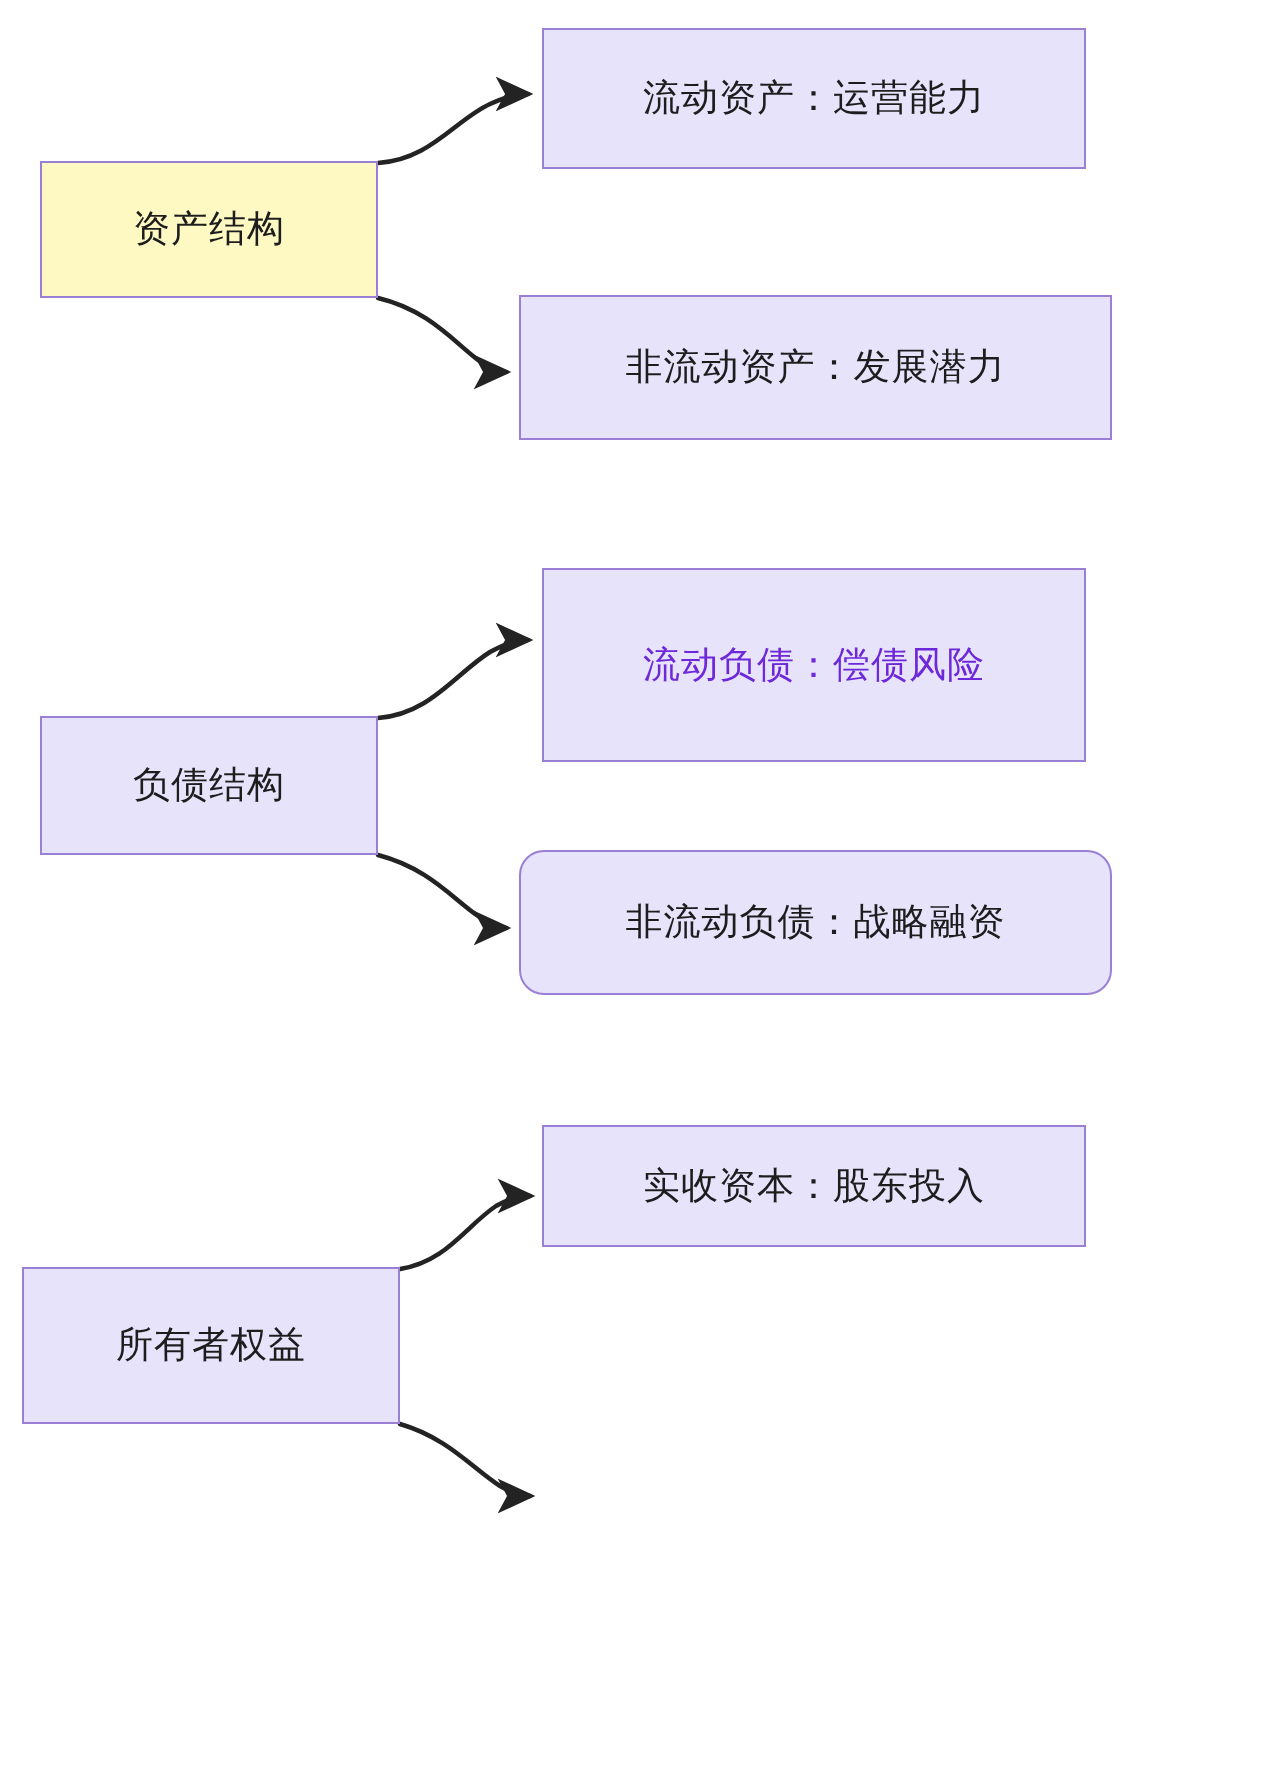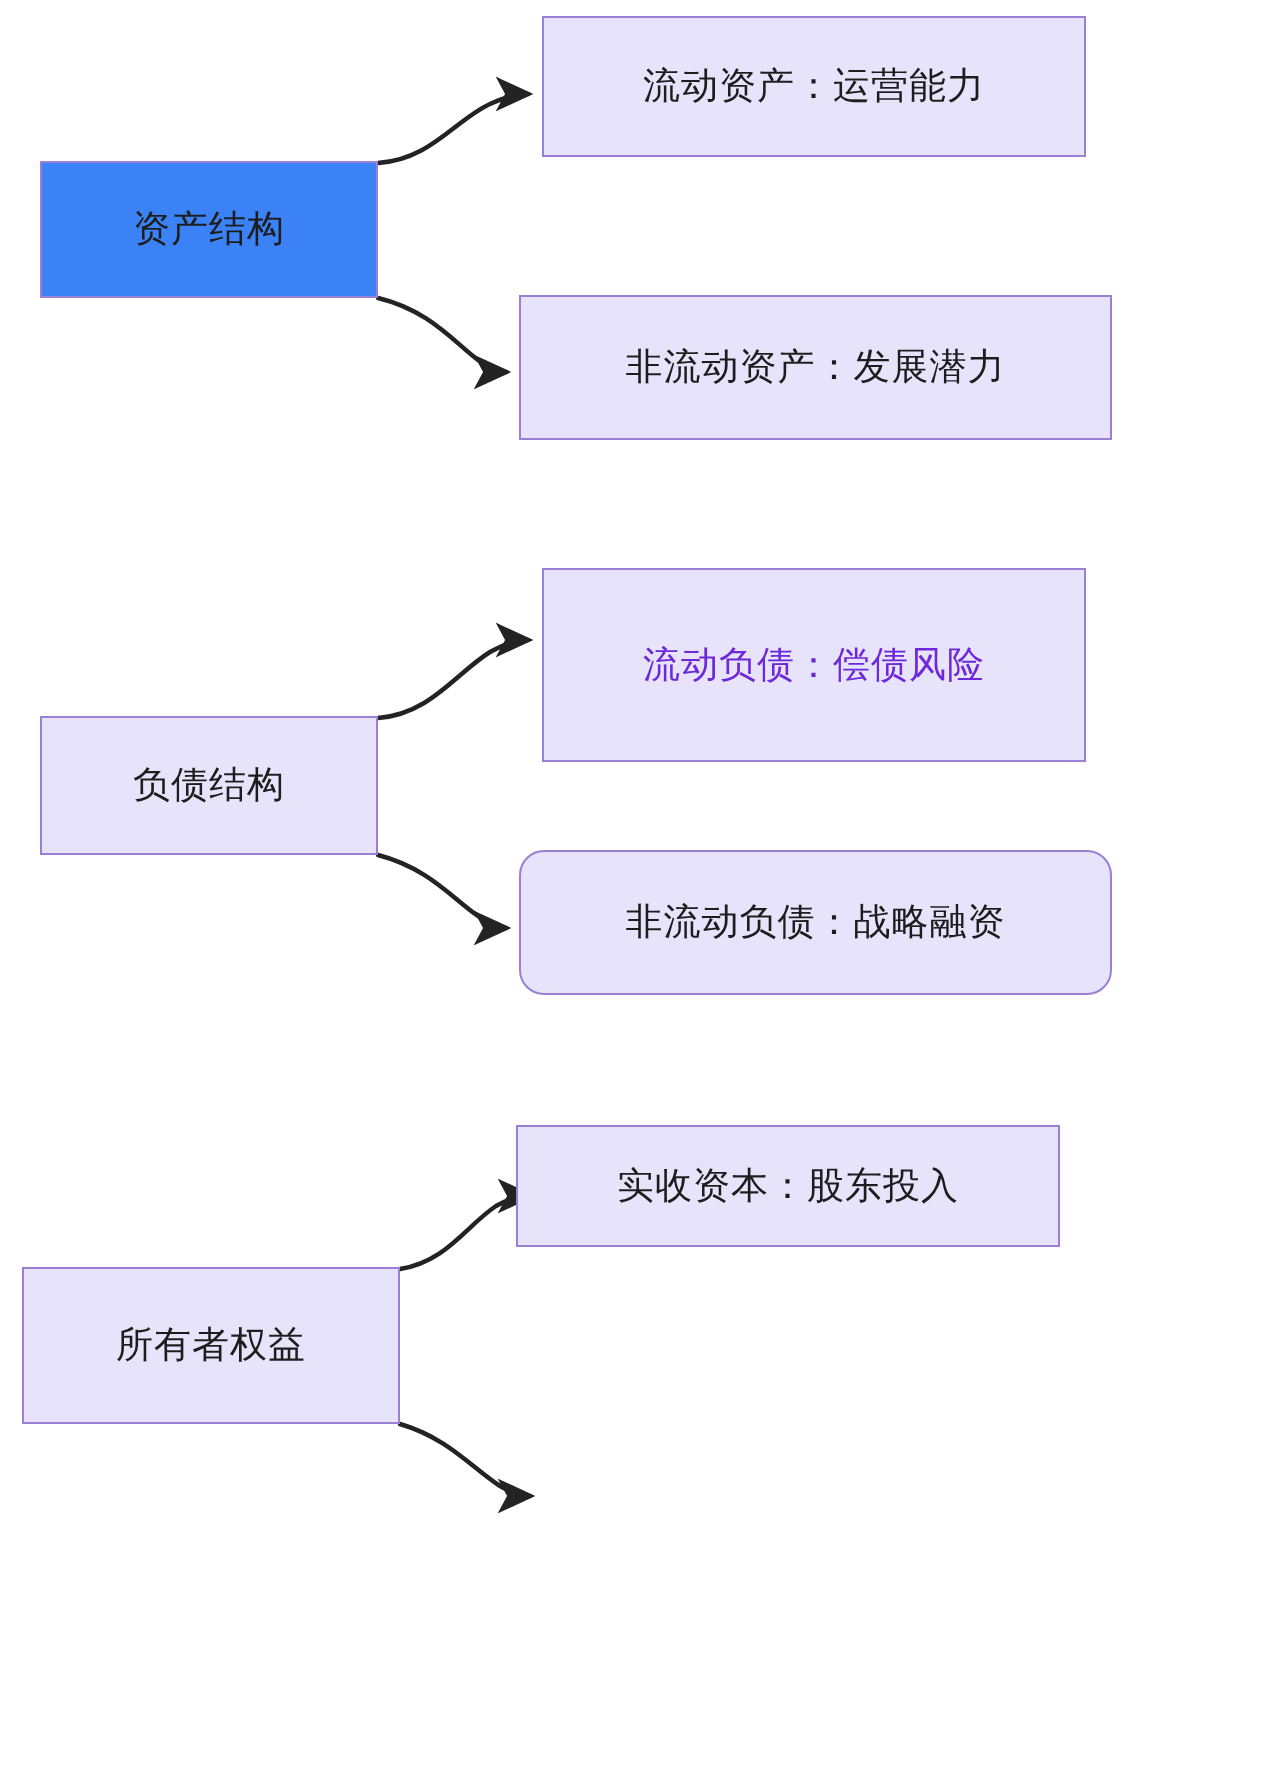--- a/index.html
+++ b/index.html
@@ -61,38 +61,38 @@
     <path d="M 378 163 C 430 160 455 120 490 104 C 512 94 520 94 528 94" fill="none" stroke="#232323" stroke-width="4.5" stroke-linecap="round" marker-end="url(#arrowhead)"></path>
     <path d="M 378 298 C 428 310 452 340 478 360 C 492 370 498 372 506 372" fill="none" stroke="#232323" stroke-width="4.5" stroke-linecap="round" marker-end="url(#arrowhead)"></path>
 
     <path d="M 378 718 C 430 714 455 674 490 652 C 512 640 520 640 528 640" fill="none" stroke="#232323" stroke-width="4.5" stroke-linecap="round" marker-end="url(#arrowhead)"></path>
     <path d="M 378 855 C 428 868 452 898 478 916 C 492 926 498 928 506 928" fill="none" stroke="#232323" stroke-width="4.5" stroke-linecap="round" marker-end="url(#arrowhead)"></path>
 
     <path d="M 400 1269 C 446 1262 466 1226 496 1206 C 514 1196 522 1196 530 1196" fill="none" stroke="#232323" stroke-width="4.5" stroke-linecap="round" marker-end="url(#arrowhead)"></path>
     <path d="M 400 1424 C 448 1438 472 1468 500 1486 C 514 1494 522 1496 530 1496" fill="none" stroke="#232323" stroke-width="4.5" stroke-linecap="round" marker-end="url(#arrowhead)"></path>
   </svg>
 
-  <div class="node" id="n0" style="left: 40px; top: 161px; width: 338px; height: 137px; background: #3b82f6; border-color: rgb(154, 127, 212); color: rgb(29, 29, 29);">
+  <div class="node" id="n0" style="left: 40px; top: 161px; width: 338px; height: 137px; background: #fef9c3; border-color: rgb(154, 127, 212); color: rgb(29, 29, 29);">
     <span class="node-label">资产结构</span>
   </div>
-  <div class="node" id="n1" style="left: 542px; top: 16px; width: 544px; height: 141px; background: rgb(231, 227, 251); border-color: rgb(154, 127, 212); color: rgb(29, 29, 29);">
+  <div class="node" id="n1" style="left: 542px; top: 28px; width: 544px; height: 141px; background: rgb(231, 227, 251); border-color: rgb(154, 127, 212); color: rgb(29, 29, 29);">
     <span class="node-label">流动资产：运营能力</span>
   </div>
   <div class="node" id="n3" style="left: 40px; top: 716px; width: 338px; height: 139px; background: rgb(231, 227, 251); border-color: rgb(154, 127, 212); color: rgb(29, 29, 29);">
     <span class="node-label">负债结构</span>
   </div>
   <div class="node" id="n2" style="left: 519px; top: 295px; width: 593px; height: 145px; background: rgb(231, 227, 251); border-color: rgb(154, 127, 212); color: rgb(29, 29, 29);">
     <span class="node-label">非流动资产：发展潜力</span>
   </div>
   <div class="node" id="n4" style="left: 542px; top: 568px; width: 544px; height: 194px; background: rgb(231, 227, 251); border-color: rgb(154, 127, 212); color: #6d28d9;">
     <span class="node-label">流动负债：偿债风险</span>
   </div>
   <div class="node" id="n5" style="left: 519px; top: 850px; width: 593px; height: 145px; background: rgb(231, 227, 251); border-color: rgb(154, 127, 212); color: rgb(29, 29, 29); border-radius: 25px;">
     <span class="node-label">非流动负债：战略融资</span>
   </div>
   <div class="node" id="n6" style="left: 22px; top: 1267px; width: 378px; height: 157px; background: rgb(231, 227, 251); border-color: rgb(154, 127, 212); color: rgb(29, 29, 29);">
     <span class="node-label">所有者权益</span>
   </div>
-  <div class="node" id="n7" style="left: 516px; top: 1125px; width: 544px; height: 122px; background: rgb(231, 227, 251); border-color: rgb(154, 127, 212); color: rgb(29, 29, 29);">
+  <div class="node" id="n7" style="left: 542px; top: 1125px; width: 544px; height: 122px; background: rgb(231, 227, 251); border-color: rgb(154, 127, 212); color: rgb(29, 29, 29);">
     <span class="node-label">实收资本：股东投入</span>
   </div>
 
 </div>
 
 </body></html>

